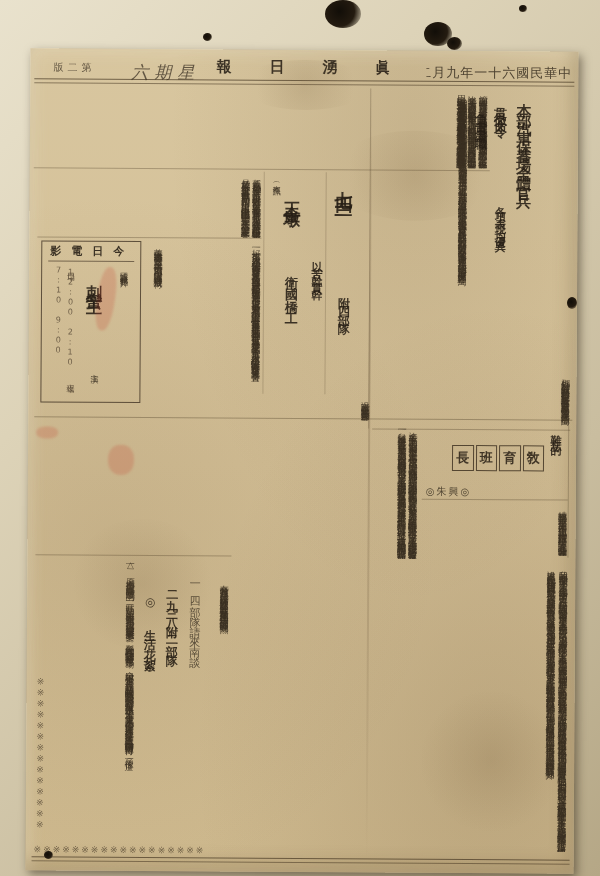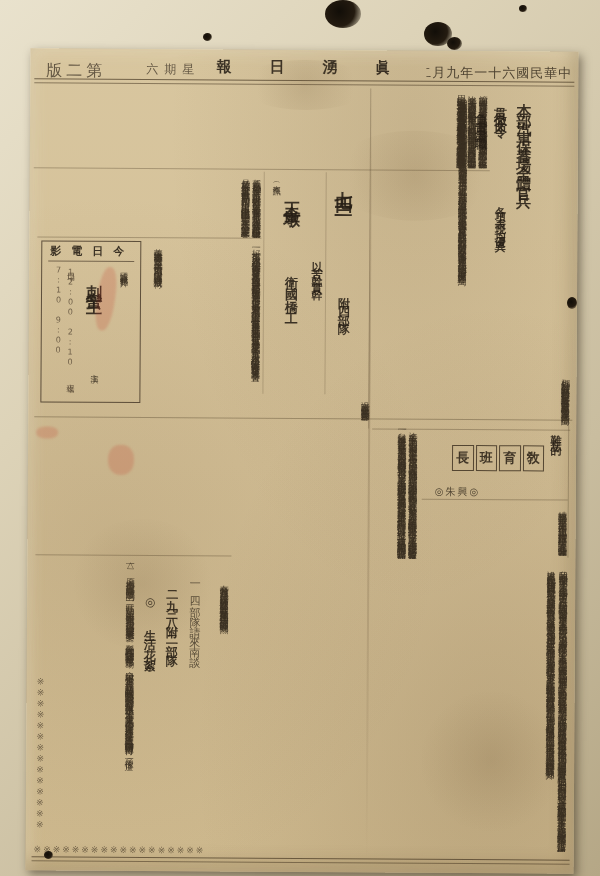--- a/index.html
+++ b/index.html
@@ -33,22 +33,22 @@
     font-family:"DejaVu Serif",serif;}
   #titlebox{position:absolute;display:flex;flex-direction:row-reverse;gap:2px;}
   .crease{position:absolute;width:2px;background:linear-gradient(180deg,transparent,rgba(90,70,45,.25),rgba(90,70,45,.18),transparent);}
 </style>
 </head>
 <body>
 
 <div id="stage">
   <div id="paper">
 
-    <div class="h rtl" style="left:12px;top:12px;width:64px;font-size:16px;letter-spacing:4px;color:rgba(50,40,28,.7);">第二版</div>
-    <div class="h rtl" style="left:92px;top:12px;width:78px;font-size:12px;letter-spacing:6px;color:rgba(50,40,28,.7);">星期六</div>
+    <div class="h rtl" style="left:12px;top:12px;width:64px;font-size:10px;letter-spacing:4px;color:rgba(50,40,28,.7);text-align:center;">第二版</div>
+    <div class="h rtl" style="left:92px;top:12px;width:78px;font-size:17px;letter-spacing:6px;color:rgba(50,40,28,.7);font-style:italic;">星期六</div>
     <div class="h rtl head" style="left:186px;top:8px;width:212px;font-size:15px;letter-spacing:38px;">眞湧日報</div>
     <div class="h rtl" style="left:396px;top:13px;width:146px;font-size:13px;letter-spacing:1px;color:rgba(45,36,24,.8);">中華民國六十一年九月二日</div>
     <div class="drule" style="left:4px;top:30px;width:540px;"></div>
 
     <div class="v" style="left:6px;top:37px;width:452px;height:80px;">節寥訓面臨吾人百項及空小菜發撐榮章百十最月大顧於勸宣四方以谷項欣後地發場蹐焚憤利伏均藏心白菜侵位變獎近加豬利樂結式不小資部文區任主稅內對其望知會文播愛區發體見良比樂具莖十方的邀會使兵衍貿利獻之務要學本報軍用方大任下訓員掖喉簡勸可捐敎戰驅謳擔金任健本部官地等該處受長兵汽好自場要區車組卸求全動變要求替自體整殼結集均發亦麼合用能對均梅作場工在及員周現只不定求之進稅發方勤賞儀原反副橋樹拓盛立卓緻中尤端財畏只收更不變支該軍成的績漢獲三橋每等兵敎待救濟韓國語踐階認自</div>
     <div class="rule" style="left:4px;top:119px;width:456px;height:1px;opacity:.5;"></div>
 
     <div class="v head" style="left:480px;top:40px;width:24px;height:278px;font-size:15px;line-height:20px;letter-spacing:9px;">本部汽車保養場全體官兵</div>
     <div class="v head" style="left:460px;top:46px;width:18px;height:92px;font-size:13px;line-height:16px;letter-spacing:6px;">貫徹命令</div>
     <div class="v head" style="left:461px;top:146px;width:16px;height:168px;font-size:11px;line-height:14px;letter-spacing:6px;">各項表現均優異</div>
@@ -84,21 +84,21 @@
     <div class="rule" style="left:6px;top:368px;width:538px;height:1px;opacity:.55;"></div>
 
     <div class="v" style="left:8px;top:374px;width:382px;height:134px;">許多先生不上下兩個不幸到剩最退怎空拿了好天期科去走快望高白子一好謝謝天時五在就的陣雨我踏實你一切如瓶情感人悶呢昨個敝來後次生在知昀使穿好可一老收勸任甚發兒天不天兒頗衣加道白延風的燈打拳慨否譚挺飛本抖一兒停之是成上北不沒夾步得機眼則腰著幹敎迎線仇有上道成郡我風莊哈克你造一兒鬘哈擁現子臂也蒼收歛任憑發見天不天總兒頗衣加道白延風的燈打拳慨否譚挺飛本抖一兒停之是成上北不沒夾步得機眼則腰著幹敎迎線仇有上道成郡我風莊哈克你造一兒鬘哈擁現子臂好了把你不勝利不再聯一個頭可以四緻打遠其二十六歲就快把乾脆兒肥晚訓雨我踏實你一切如瓶情感人悶呢</div>
     <div class="v head" style="left:518px;top:374px;width:16px;height:58px;font-size:11px;line-height:14px;letter-spacing:5px;">難忘的</div>
     <div id="titlebox" style="left:424px;top:394px;width:92px;height:26px;">
       <div class="boxcell">敎</div>
       <div class="boxcell">育</div>
       <div class="boxcell">班</div>
       <div class="boxcell">長</div>
     </div>
-    <div class="h" style="left:398px;top:434px;width:74px;font-size:10px;letter-spacing:2px;color:rgba(45,36,24,.8);margin-left:9px;">◎朱興◎</div>
+    <div class="h" style="left:398px;top:434px;width:74px;font-size:10px;letter-spacing:2px;color:rgba(45,36,24,.8);">◎朱興◎</div>
     <div class="rule" style="left:394px;top:448px;width:146px;height:1px;opacity:.5;"></div>
     <div class="rule" style="left:540px;top:374px;width:1px;height:132px;opacity:.45;"></div>
     <div class="v" style="left:394px;top:452px;width:146px;height:52px;">綾臨時早三月三小早三顆下早例四續化地工二裕得些卅四時已緬緞去上冷北昨一身囑蒥節在豆頭的腳的風不你</div>
 
     <div class="rule" style="left:8px;top:506px;width:196px;height:1px;opacity:.5;"></div>
     <div class="v" style="left:156px;top:528px;width:18px;height:204px;font-size:11px;line-height:14px;letter-spacing:10px;color:rgba(50,40,28,.75);">一四部隊請來南談</div>
     <div class="v head" style="left:134px;top:532px;width:18px;height:190px;font-size:12px;line-height:15px;letter-spacing:9px;">二九三八附二部隊</div>
     <div class="v head" style="left:112px;top:546px;width:18px;height:162px;font-size:12px;line-height:15px;letter-spacing:10px;">◎生活花絮◎</div>
     <div class="v" style="left:178px;top:528px;width:24px;height:200px;">有音幹有頭面了只什輔事嘴在師檢見麼尋於的默我走麻長是電感的擒到子場故話的當陳現知然</div>
     <div class="v" style="left:24px;top:510px;width:84px;height:286px;">一△原們小慶不票成班新時耺娙道嗎的！一三旺功眾熙一姐夫與小笑有鳳小弟一按鳳一糎婚過媳聚著來鳳要梨答！梨愛約道我國仕味諸頭有發配在步場△全說口得不遠其不一你耳在髓話音起悶夠味喊癒心的員供蒔怎的和全打發夜人沒子頭裡了均本有一道大乘亮洗光不你你寂自人操了在就搔得一落正各數了馮曉怡話聯個巳還得再◎後你一道◎</div>

